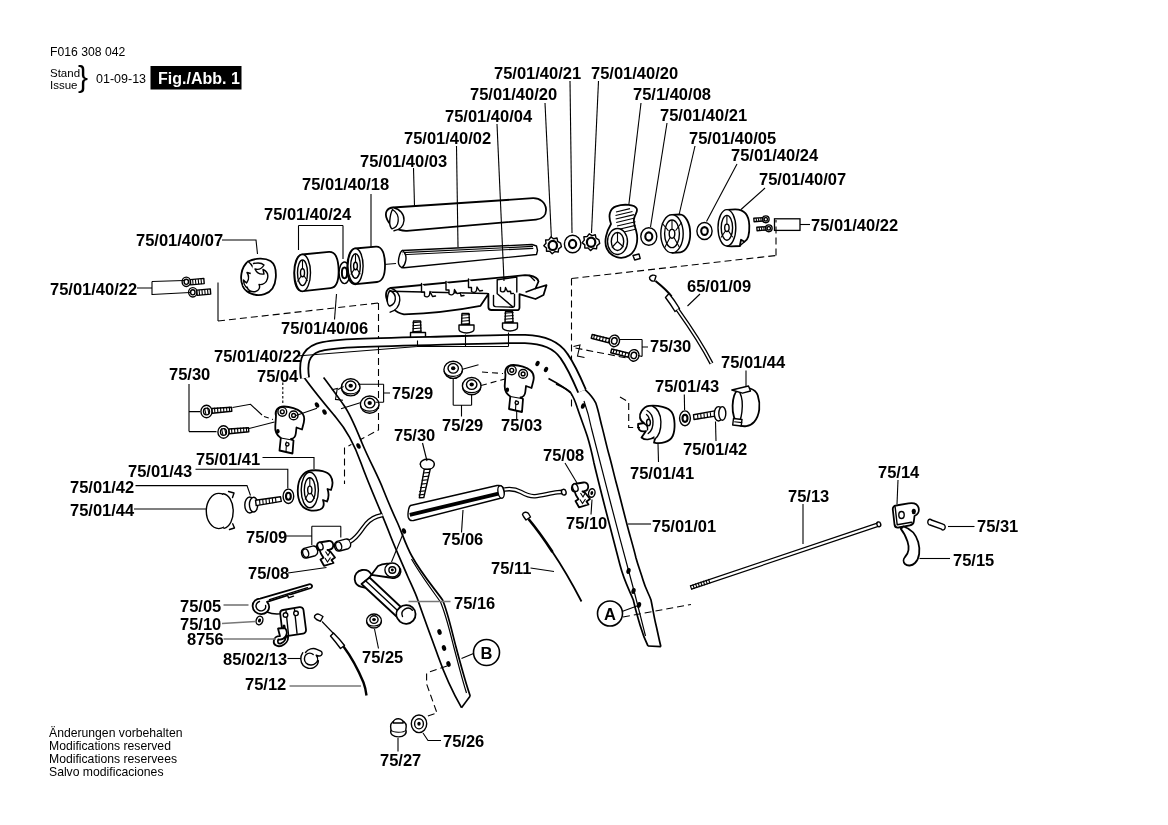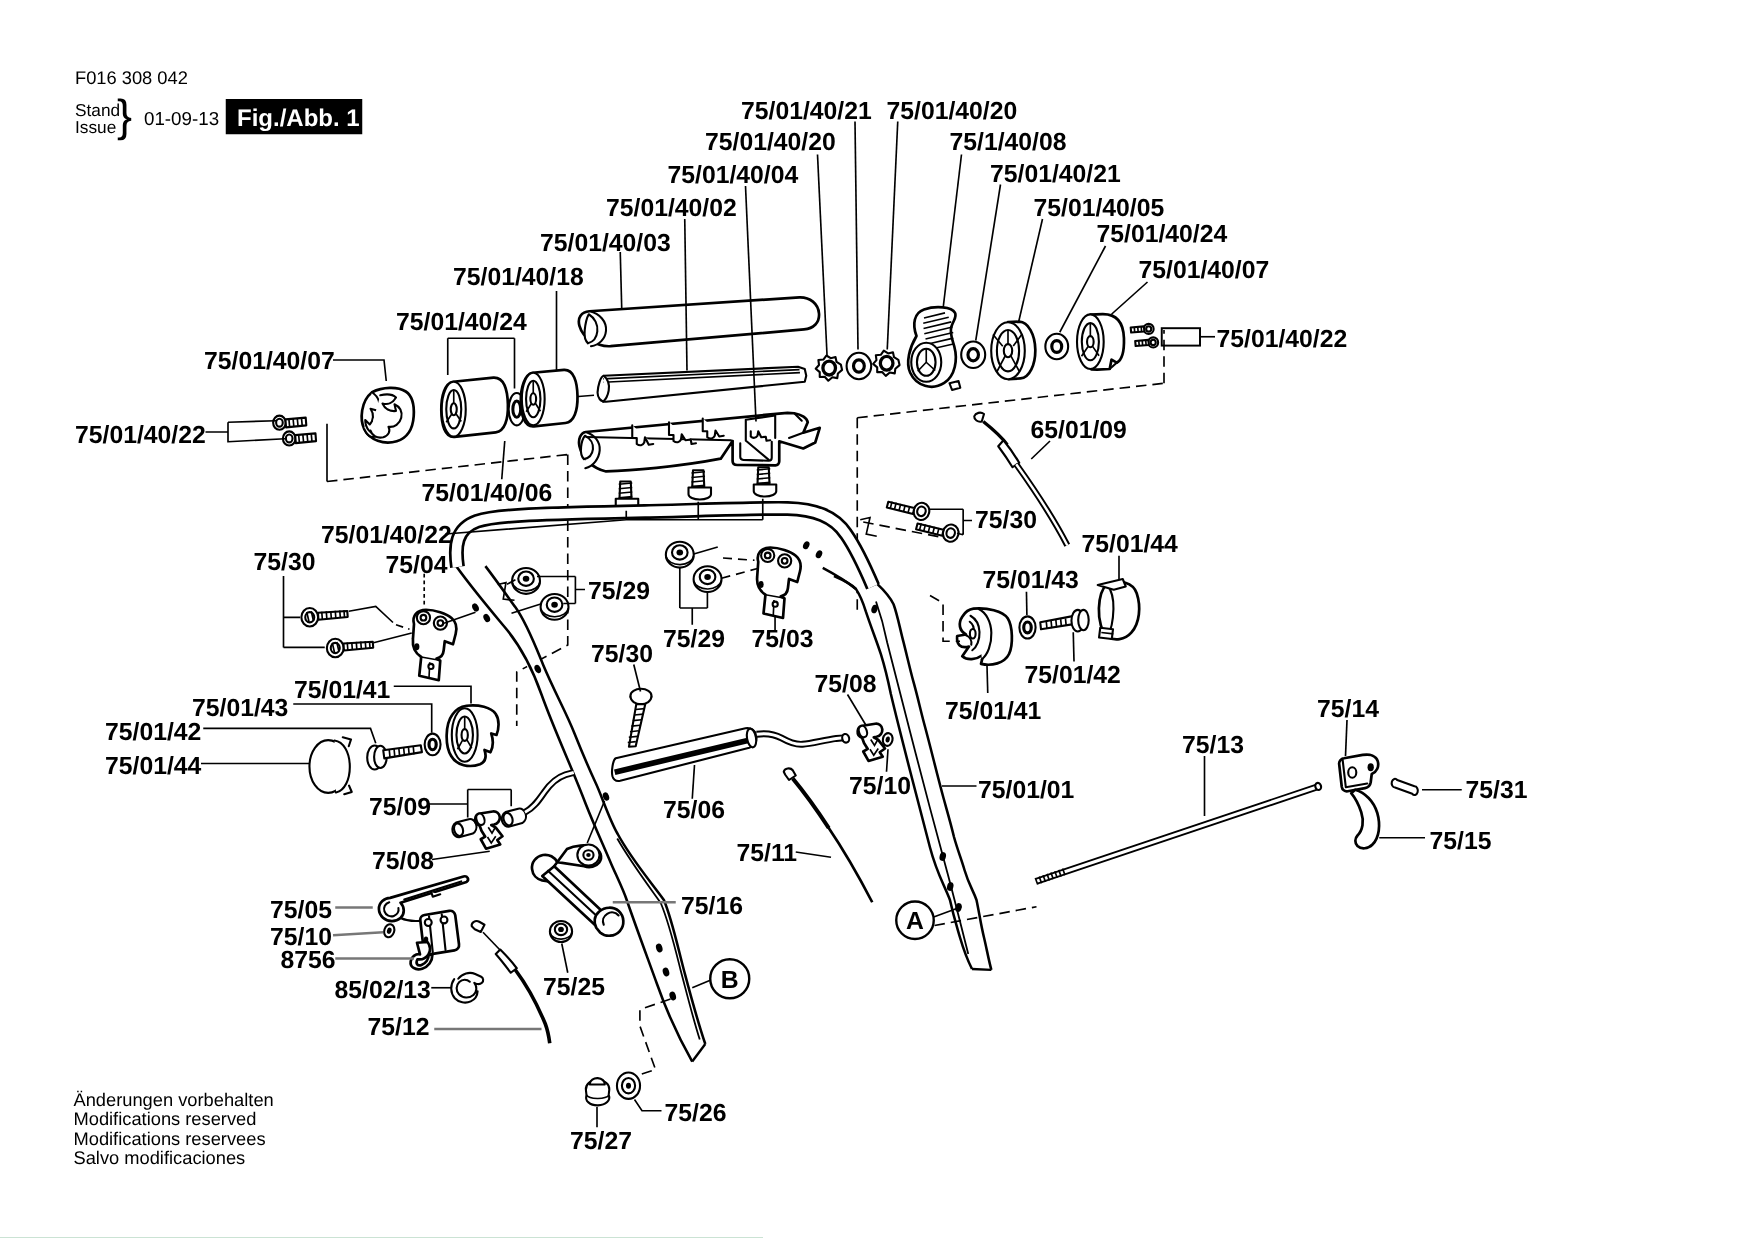--- a/index.html
+++ b/index.html
@@ -1,16 +1,16 @@
 <!DOCTYPE html>
 <html><head>
 <meta charset="utf-8">
 <style>
 html,body{margin:0;padding:0;background:#fff;}
-#page{position:relative;width:1168px;height:825px;background:#15803d;overflow:hidden;}
+#page{position:relative;width:1168px;height:825px;background:#ec4899;overflow:hidden;}
 svg{position:absolute;top:0;left:0;}
 text{font-family:"Liberation Sans",sans-serif;fill:#000;}
 .lbl{font-weight:bold;font-size:16.5px;transform:translateY(1px);}
 .sm{font-size:12.2px;}
 .p{fill:#fff;stroke:#000;stroke-width:1.8;stroke-linejoin:round;stroke-linecap:round;}
 .p2{fill:#fff;stroke:#000;stroke-width:1.4;stroke-linejoin:round;stroke-linecap:round;}
 .ln{fill:none;stroke:#000;stroke-width:1.1;}
 .lng{fill:none;stroke:#777;stroke-width:1.6;}
 .dk{fill:#000;stroke:none;}
 .dsh{fill:none;stroke:#000;stroke-width:1.1;stroke-dasharray:7 4;}

